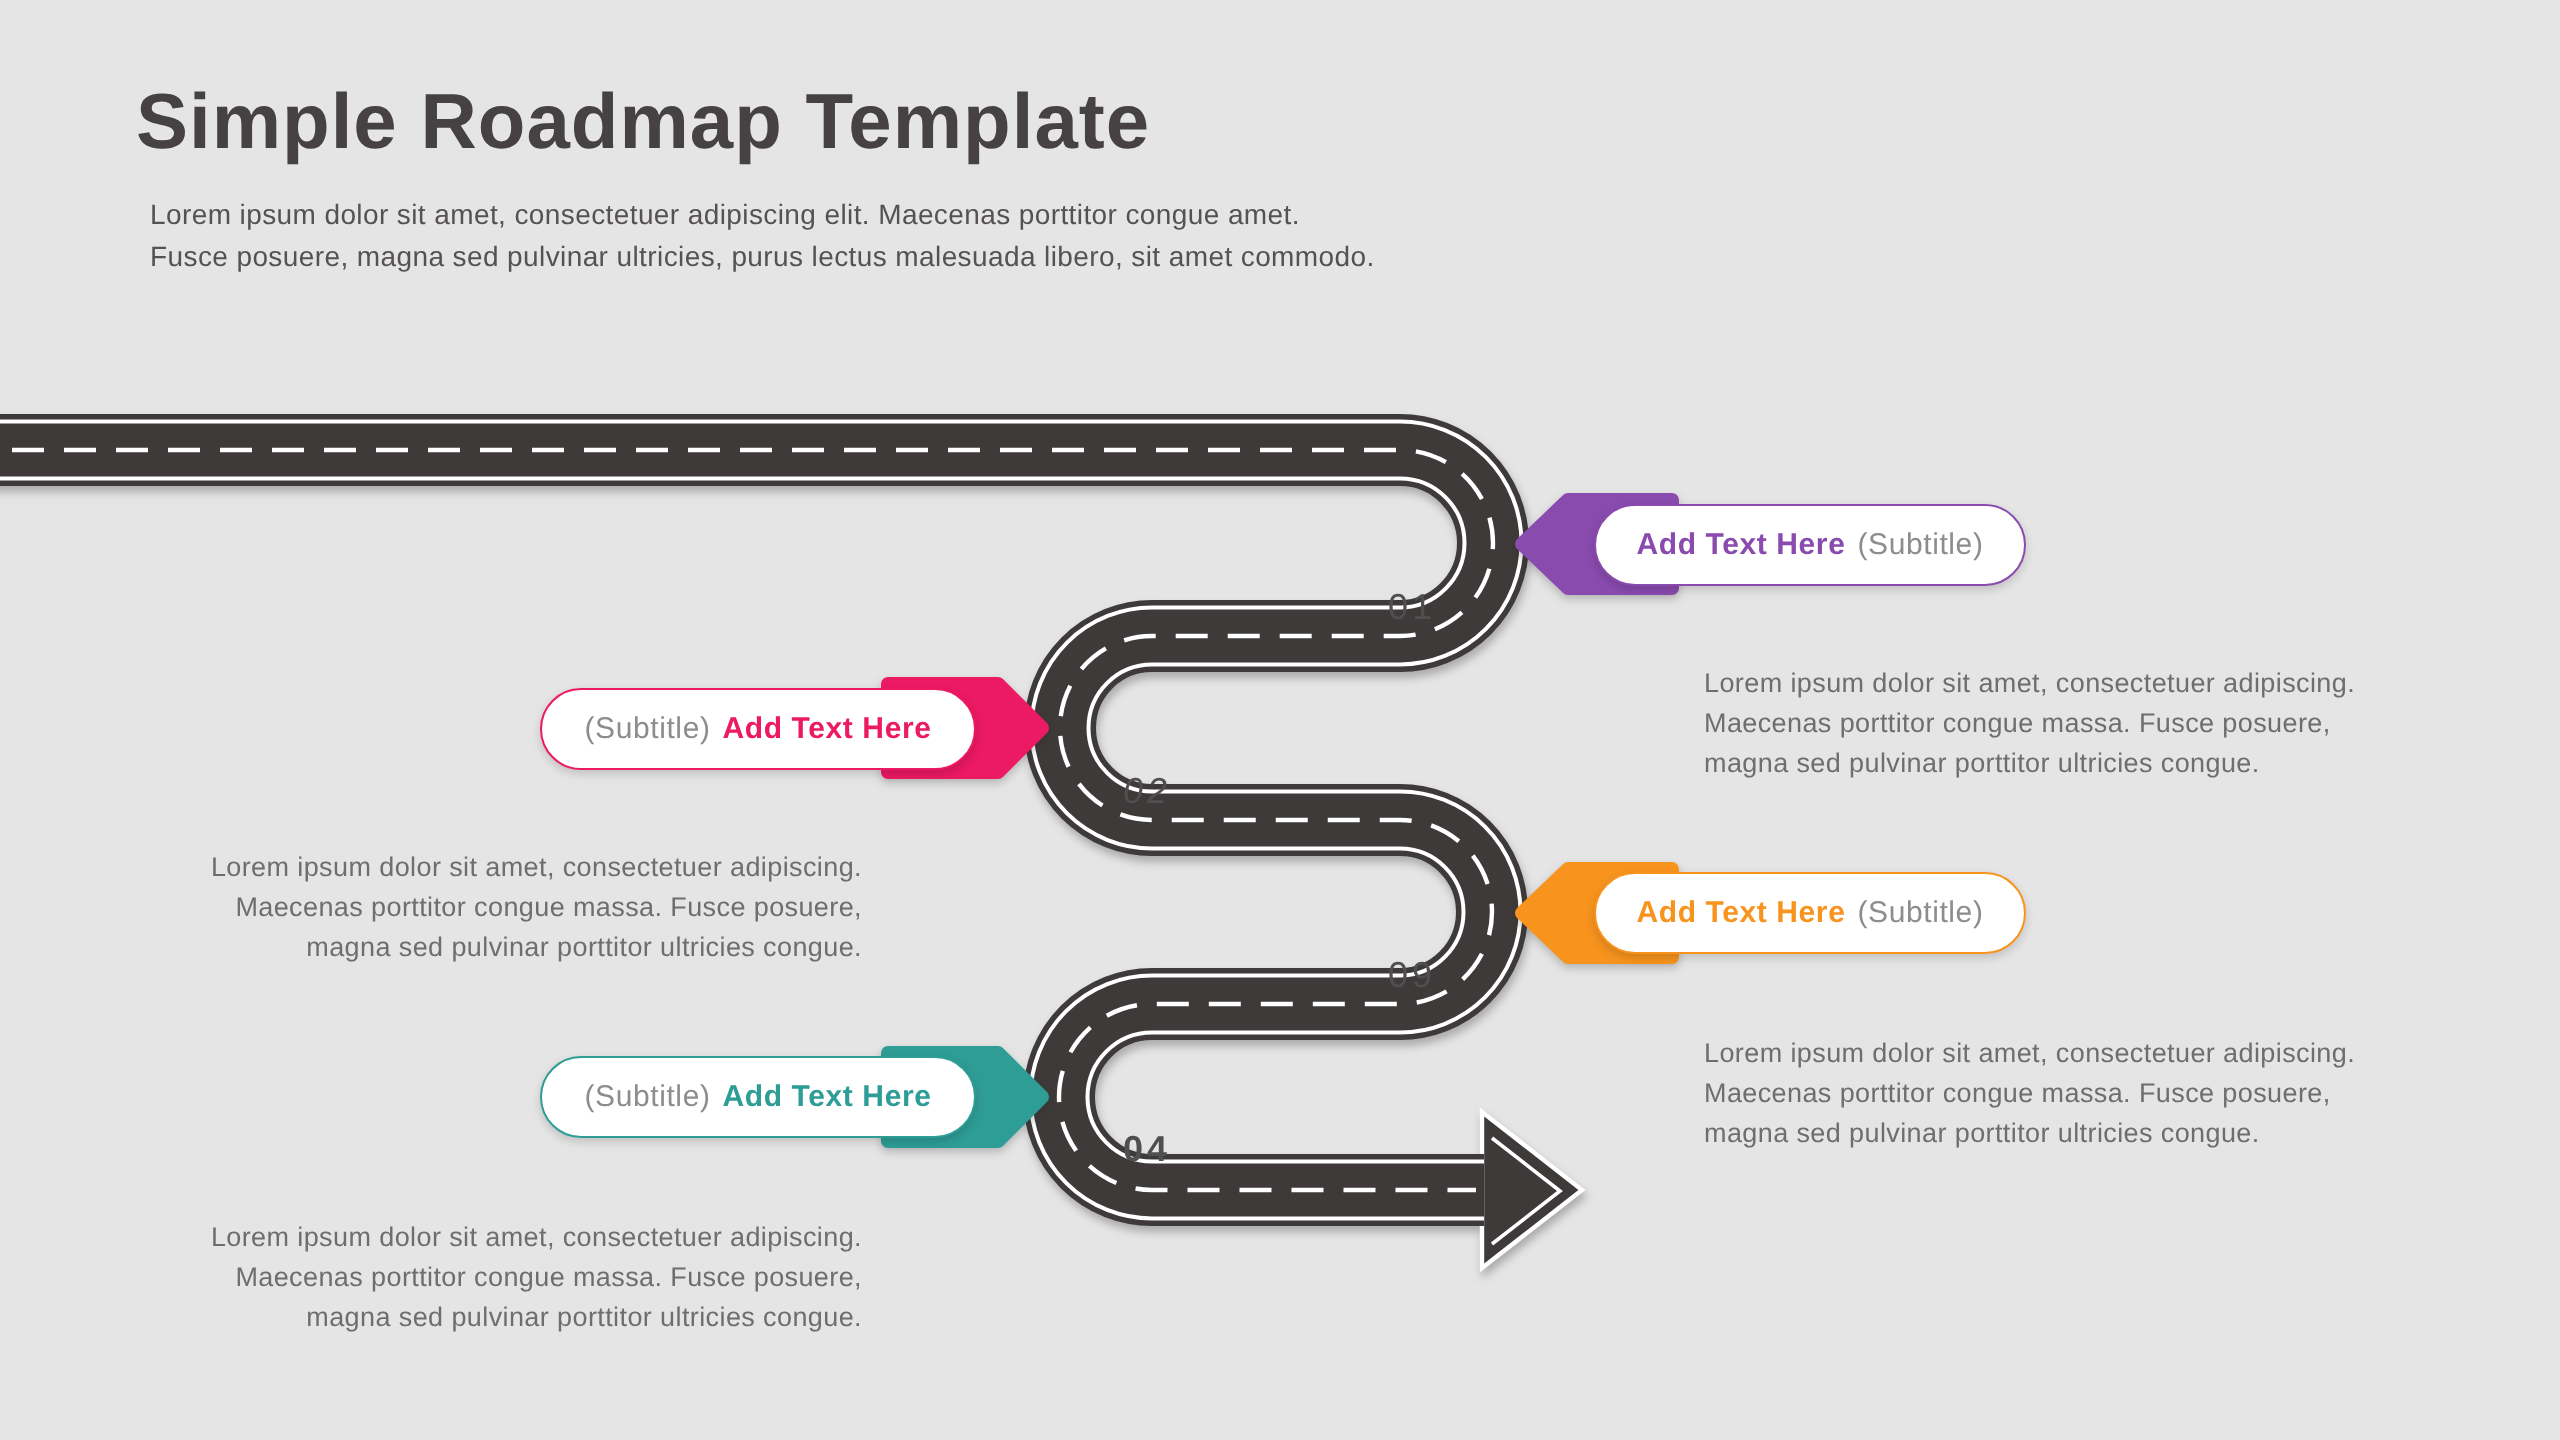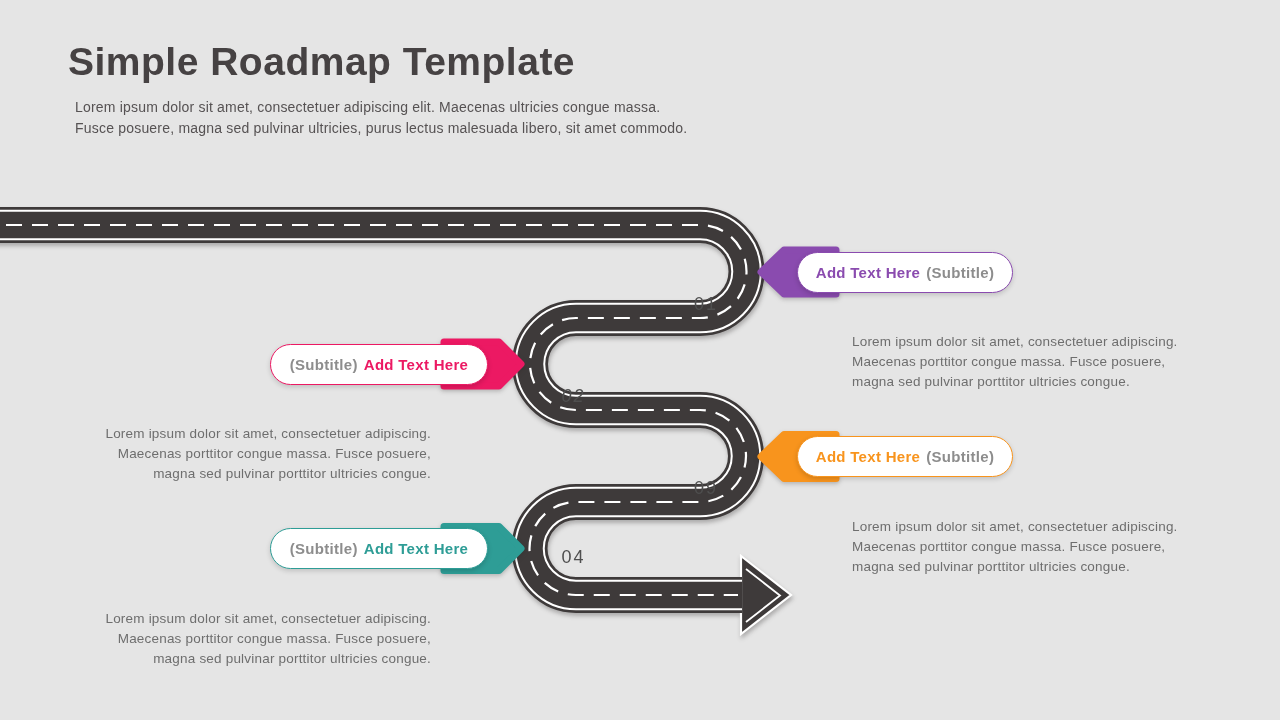--- a/index.html
+++ b/index.html
@@ -61,21 +61,21 @@
     display: flex;
     align-items: center;
     justify-content: center;
     gap: 6px;
     font-size: 15px;
     box-shadow: 0 2px 5px rgba(0,0,0,0.16);
     white-space: nowrap;
     cursor: pointer;
   }
   .pill .pill-label { font-weight: 700; letter-spacing: 0.3px; text-align: center; }
-  .pill .pill-subtitle { color: #8d8d8d; letter-spacing: 0.3px; font-weight: bold; }
+  .pill .pill-subtitle { color: #8d8d8d; letter-spacing: 0.3px; }
 
   .pill-1 { left: 797px; top: 251.5px; width: 216px; }
   .pill-2 { left: 270px; top: 343.5px; width: 218px; }
   .pill-3 { left: 797px; top: 436px;   width: 216px; }
   .pill-4 { left: 270px; top: 528px;   width: 218px; }
 
   .desc {
     position: absolute;
     width: 332px;
     font-size: 13.5px;
@@ -88,29 +88,29 @@
   .desc-right-col { text-align: left; }
   .desc-left-col  { text-align: right; }
   .desc-1 { left: 852px; top: 304px; }
   .desc-2 { left: 99px;  top: 396px; }
   .desc-3 { left: 852px; top: 489px; }
   .desc-4 { left: 99px;  top: 581px; }
 
   .num-1 { left: 706px;   top: 271.5px; }
   .num-2 { left: 573.5px; top: 364px; }
   .num-3 { left: 706px;   top: 456px; }
-  .num-4 { left: 573.5px; top: 525px; }
+  .num-4 { left: 573.5px; top: 543px; font-weight: bold; }
 </style>
 </head>
 <body>
 
 <div class="slide">
 
   <div class="title">Simple Roadmap Template</div>
-  <div class="subtitle">Lorem ipsum dolor sit amet, consectetuer adipiscing elit. Maecenas ultricies congue massa.
+  <div class="subtitle">Lorem ipsum dolor sit amet, consectetuer adipiscing elit. Maecenas porttitor congue amet.
 Fusce posuere, magna sed pulvinar ultricies, purus lectus malesuada libero, sit amet commodo.</div>
 
   <svg class="roadmap" viewBox="0 0 1280 720">
     <g class="road-group">
 
       <path d="M 741 556 L 791 595 L 741 634 Z" stroke-width="2.2" stroke-linejoin="miter" style="fill: rgb(62, 58, 58); stroke: rgb(255, 255, 255);"></path>
       <path d="M 746 569 L 780 595.5 L 746 622" fill="none" stroke-width="1.8" style="stroke: rgb(255, 255, 255);"></path>
 
       <path d="M -20 225 H 700 A 46.5 46.5 0 0 1 700 318 H 576 A 46 46 0 0 0 576 410 H 700 A 46 46 0 0 1 700 502 H 576 A 46.5 46.5 0 0 0 576 595 H 742" fill="none" stroke-width="36" style="stroke: rgb(62, 58, 58);"></path>
 

